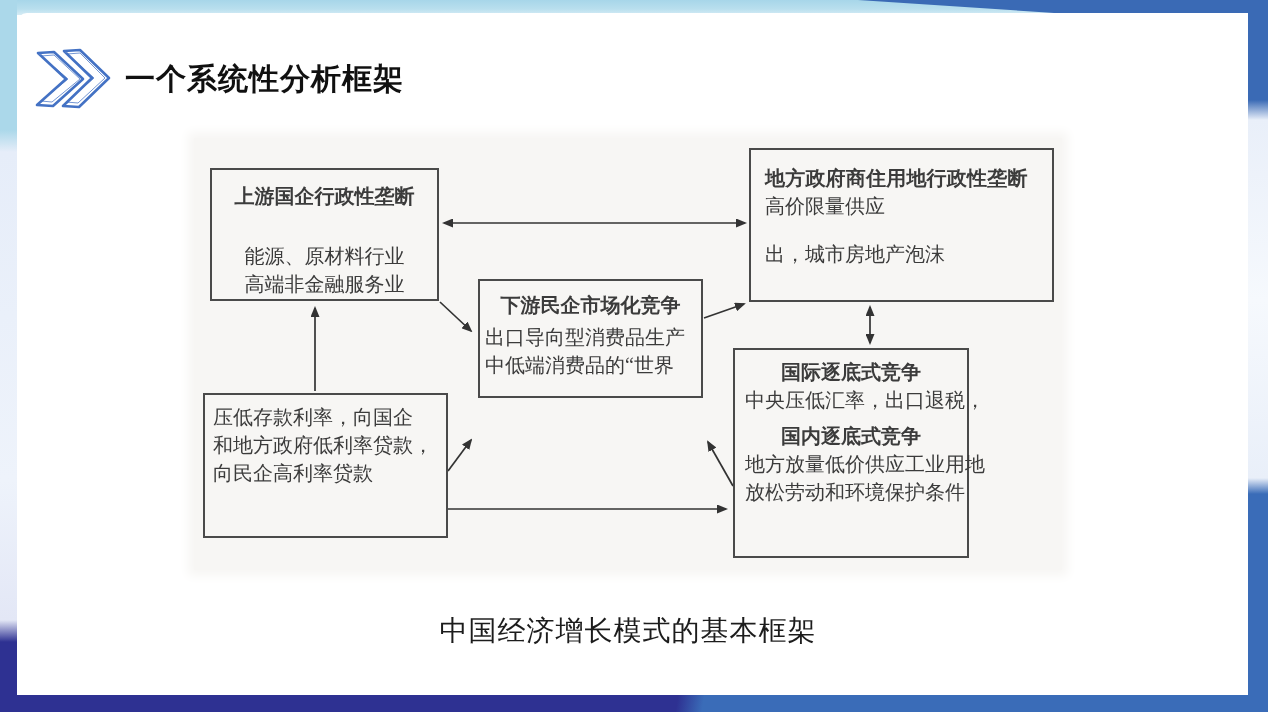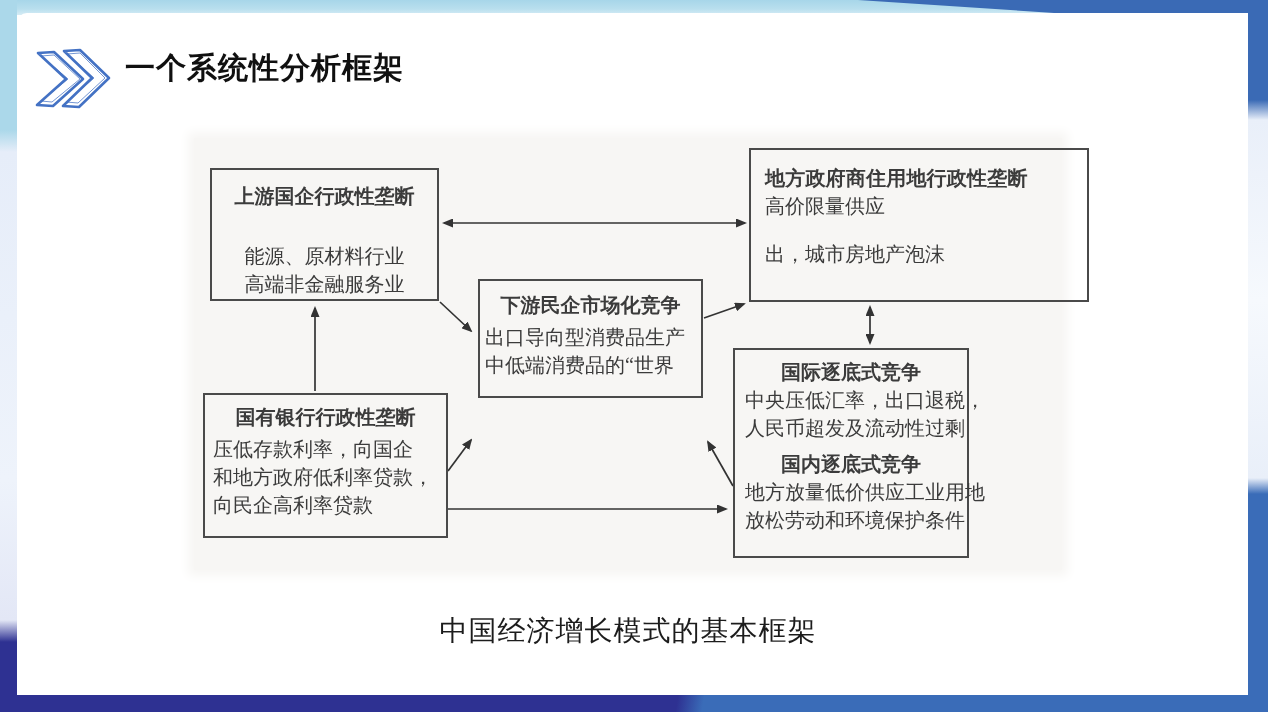--- a/index.html
+++ b/index.html
@@ -35,42 +35,42 @@
   .frame-bottom{
     position:absolute;left:0;bottom:0;width:1268px;height:17px;
     background:linear-gradient(100deg,#2e3192 0px,#2e3192 668px,#3a6cb8 694px,#3a6cb8 100%);
   }
   .card{
     position:absolute;left:17px;top:13px;width:1231px;height:682px;
     background:#ffffff;border-radius:10px 0 0 0;
   }
   
   .slide-header{
-    position:absolute;left:33px;top:48px;display:flex;z-index:5;
+    position:absolute;left:33px;top:48px;display:flex;align-items:center;z-index:5;
   }
   .chevrons{width:78px;height:62px;flex:0 0 auto;}
   .slide-title{
     margin:0 0 0 14px;font-size:30px;font-weight:bold;color:#101010;
     letter-spacing:1px;
   }
   
   .figure-bg{
     position:absolute;left:194px;top:138px;width:868px;height:432px;
     background:#f7f6f4;z-index:2;
     box-shadow:0 0 10px 6px #f7f6f4;
   }
   .dbox{
     position:absolute;z-index:4;border:2px solid #4a4a4a;
     color:#3b3b3b;font-size:20px;line-height:28px;box-sizing:border-box;
   }
   .dbox .btitle{font-weight:bold;text-align:center;}
   .dbox .bline{white-space:nowrap;}
   .box-upstream{left:210px;top:168px;width:229px;height:133px;padding-top:12px;text-align:center;}
   .box-upstream .btitle{margin-bottom:32px;}
-  .box-land{left:749px;top:148px;width:340px;height:154px;padding:14px 12px 0 14px;}
+  .box-land{left:749px;top:148px;width:305px;height:154px;padding:14px 12px 0 14px;}
   .box-land .btitle{text-align:left;letter-spacing:0.2px;}
   .box-land .gap{height:20px;}
   .box-downstream{left:478px;top:279px;width:225px;height:119px;padding-top:10px;}
   .box-downstream .btitle{margin-bottom:4px;}
   .box-downstream .bbody{padding-left:5px;line-height:28px;}
   .box-banks{left:203px;top:393px;width:245px;height:145px;padding-top:8px;}
   .box-banks .btitle{margin-bottom:4px;}
   .box-banks .bbody{padding-left:8px;line-height:28px;}
   .box-competition{left:733px;top:348px;width:236px;height:210px;padding-top:8px;}
   .box-competition .bbody{padding-left:10px;line-height:28px;}
@@ -140,33 +140,31 @@
 
 <div class="dbox box-downstream">
   <div class="btitle">下游民企市场化竞争</div>
   <div class="bbody">
     <div class="bline">出口导向型消费品生产</div>
     <div class="bline">中低端消费品的“世界</div>
   </div>
 </div>
 
 <div class="dbox box-banks">
-  <div class="btitle">国有银行行政性垄断</div>
   <div class="bbody">
     <div class="bline">压低存款利率，向国企</div>
     <div class="bline">和地方政府低利率贷款，</div>
     <div class="bline">向民企高利率贷款</div>
   </div>
 </div>
 
 <div class="dbox box-competition">
   <div class="btitle">国际逐底式竞争</div>
   <div class="bbody">
     <div class="bline">中央压低汇率，出口退税，</div>
-    <div class="bline">人民币超发及流动性过剩</div>
   </div>
   <div class="btitle btitle2">国内逐底式竞争</div>
   <div class="bbody">
     <div class="bline">地方放量低价供应工业用地</div>
     <div class="bline">放松劳动和环境保护条件</div>
   </div>
 </div>
 
 <div class="caption">中国经济增长模式的基本框架</div>
 

